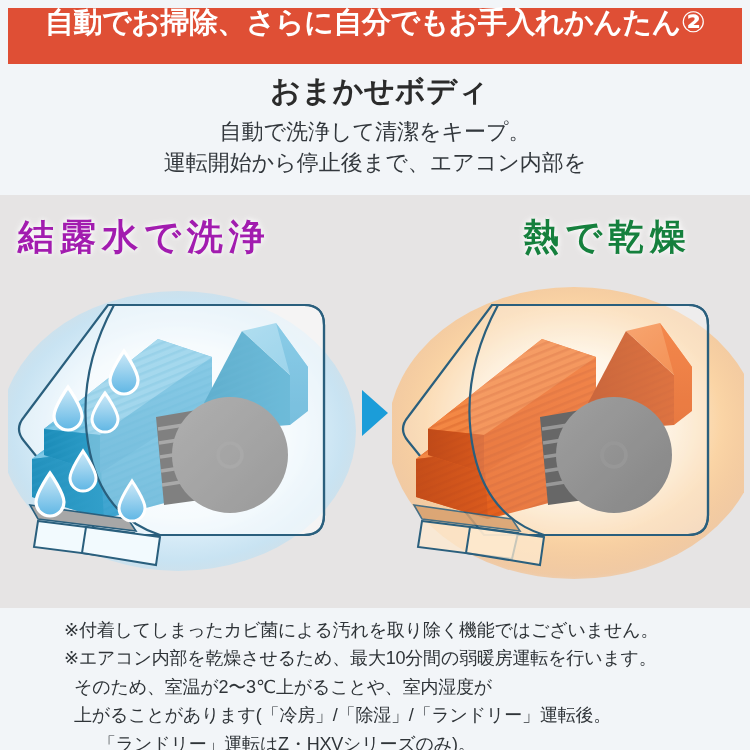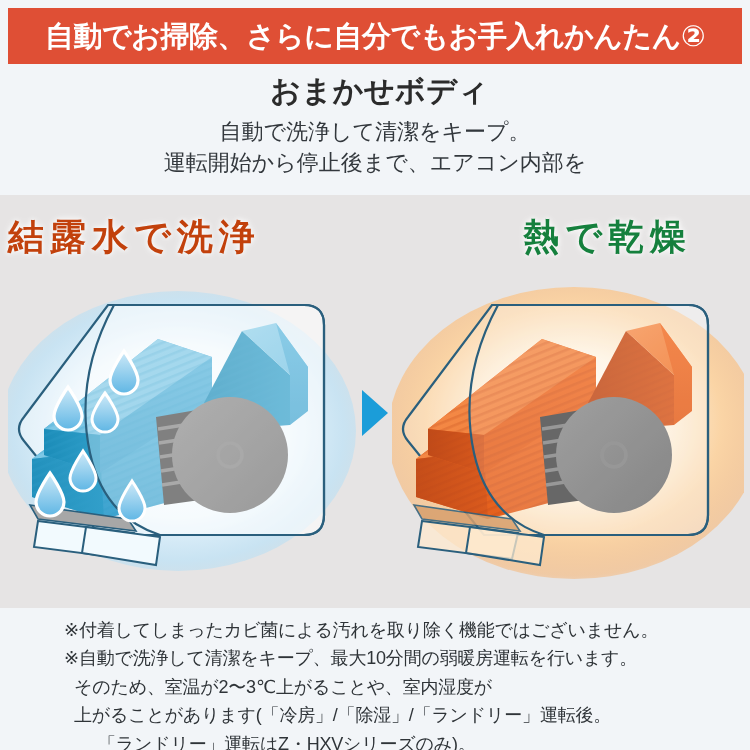--- a/index.html
+++ b/index.html
@@ -8,21 +8,21 @@
     font-family: "Liberation Sans", "DejaVu Sans", sans-serif;
     background: #f2f5f8;
     overflow: hidden;
   }
   #page { position: relative; width: 750px; height: 750px; background: #f2f5f8; }
 
   
   .banner {
     position: absolute; left: 8px; top: 8px; width: 734px; height: 56px;
     background: #df4f35;
-    display: flex; align-items: center; justify-content: center;
+    display: flex; justify-content: center;
   }
   .banner-text {
     color: #ffffff; font-weight: bold; font-size: 29px;
     letter-spacing: -0.5px; white-space: nowrap; line-height: 1;
   }
 
   
   .intro { position: absolute; left: 0; top: 72px; width: 750px; text-align: center; }
   .intro-title {
     font-size: 30px; font-weight: bold; color: #2b2b2b;
@@ -33,21 +33,21 @@
   
   .panel {
     position: absolute; left: 0; top: 195px; width: 750px; height: 413px;
     background: #e6e4e4; overflow: hidden;
   }
   .head-left, .head-right {
     position: absolute; top: 18px; font-size: 36px; font-weight: bold;
     letter-spacing: 6px; white-space: nowrap;
     text-shadow: 0 0 5px rgba(255,255,255,0.95), 0 0 9px rgba(255,255,255,0.8);
   }
-  .head-left  { left: 8px;  color: #c2410c; }
+  .head-left  { left: 18px;  color: #a21caf; }
   .head-right { right: 58px; color: #15803d; }
 
   .illus { position: absolute; top: 88px; width: 352px; height: 300px; }
   .illus-left  { left: 8px; }
   .illus-right { left: 392px; }
   .illus svg { width: 100%; height: 100%; display: block; }
 
   .arrow { position: absolute; left: 356px; top: 192px; width: 36px; height: 52px; }
   .arrow svg { width: 100%; height: 100%; display: block; }
 
@@ -238,19 +238,19 @@
 
         <path d="M22 222 L120 236 L128 248 L30 236 Z" fill="#d8a06e" stroke="#2a5f7d" stroke-width="1.6" opacity="0.85"></path>
         <path d="M30 238 L126 250 L120 276 L26 264 Z" fill="#fde9cf" fill-opacity="0.75" stroke="#2a5f7d" stroke-width="2"></path>
         <path d="M78 244 L152 254 L148 282 L74 270 Z" fill="#fde9cf" fill-opacity="0.75" stroke="#2a5f7d" stroke-width="2"></path>
       </svg>
     </div>
   </div>
 
   <div class="notes">
     <div class="note-line">※付着してしまったカビ菌による汚れを取り除く機能ではございません。</div>
-    <div class="note-line">※自動で洗浄して清潔をキープ、最大10分間の弱暖房運転を行います。</div>
+    <div class="note-line">※エアコン内部を乾燥させるため、最大10分間の弱暖房運転を行います。</div>
     <div class="note-line note-indent1">そのため、室温が2〜3℃上がることや、室内湿度が</div>
     <div class="note-line note-indent1">上がることがあります(「冷房」/「除湿」/「ランドリー」運転後。</div>
     <div class="note-line note-indent2">「ランドリー」運転はZ・HXVシリーズのみ)。</div>
   </div>
 
 </div>
 
 </body></html>

